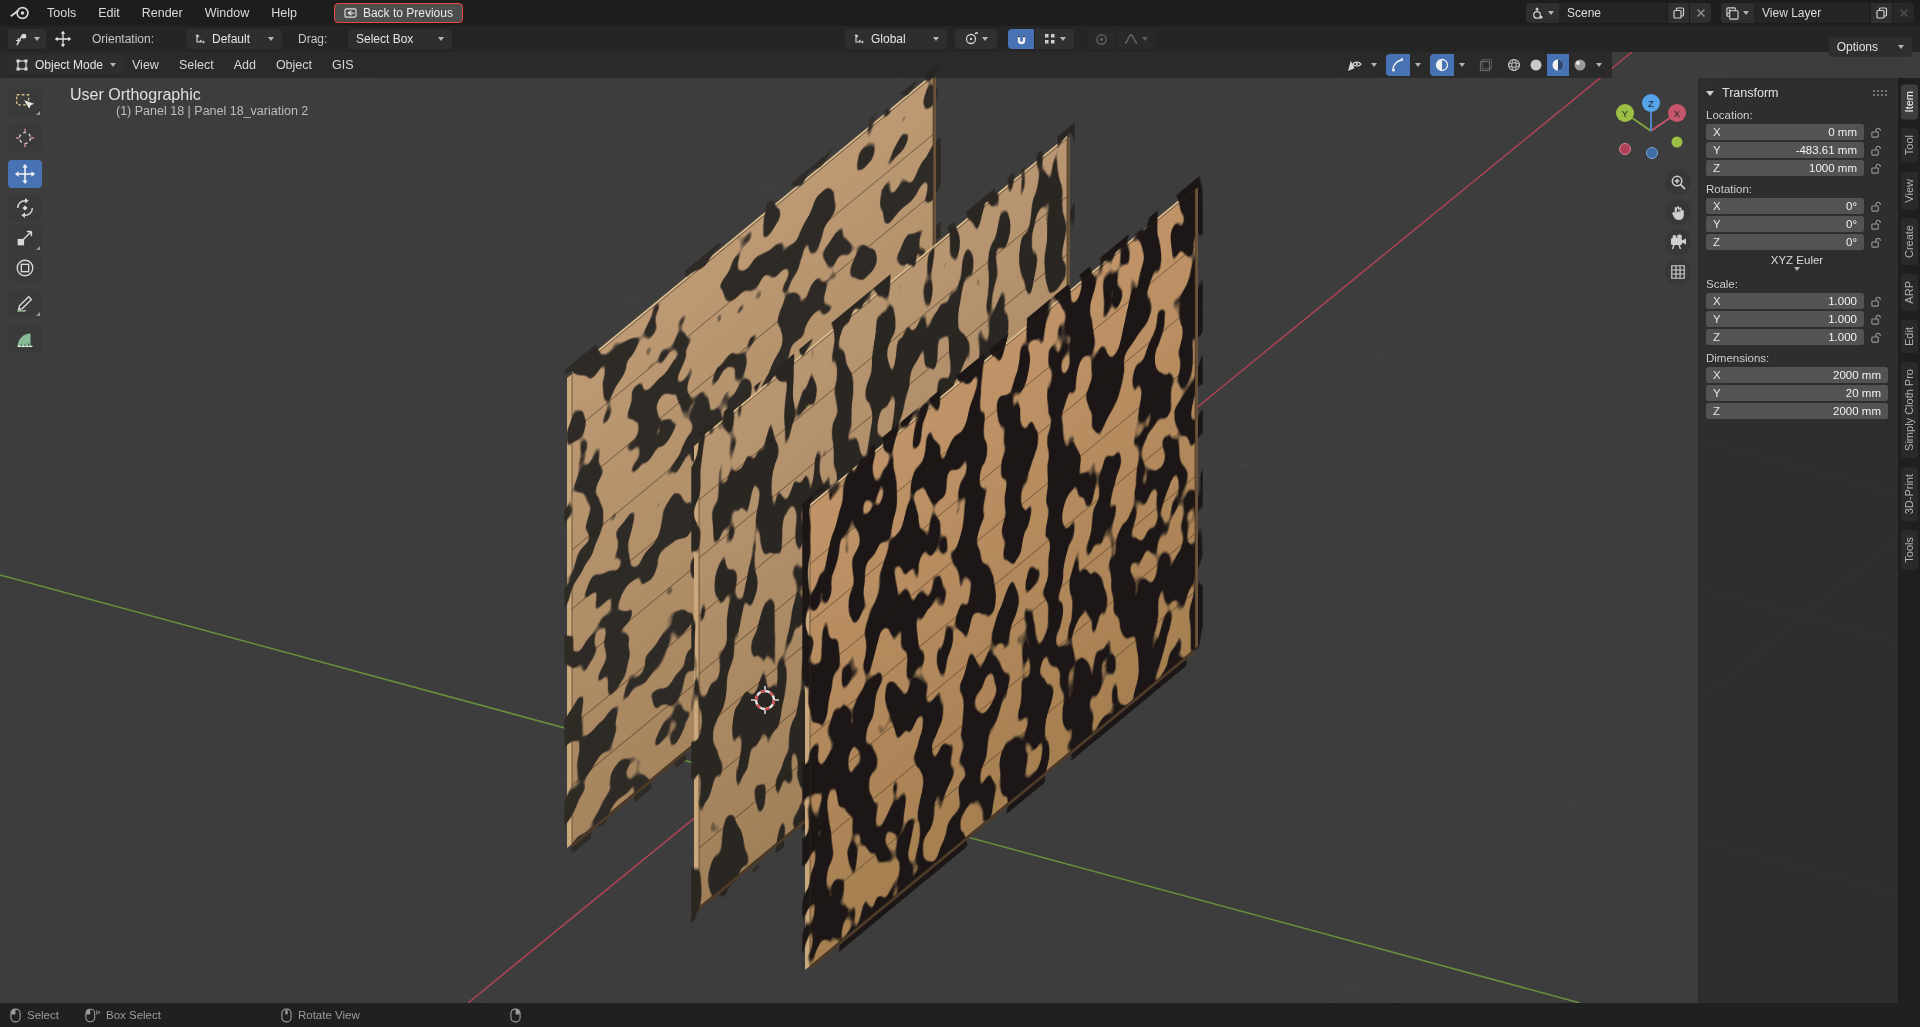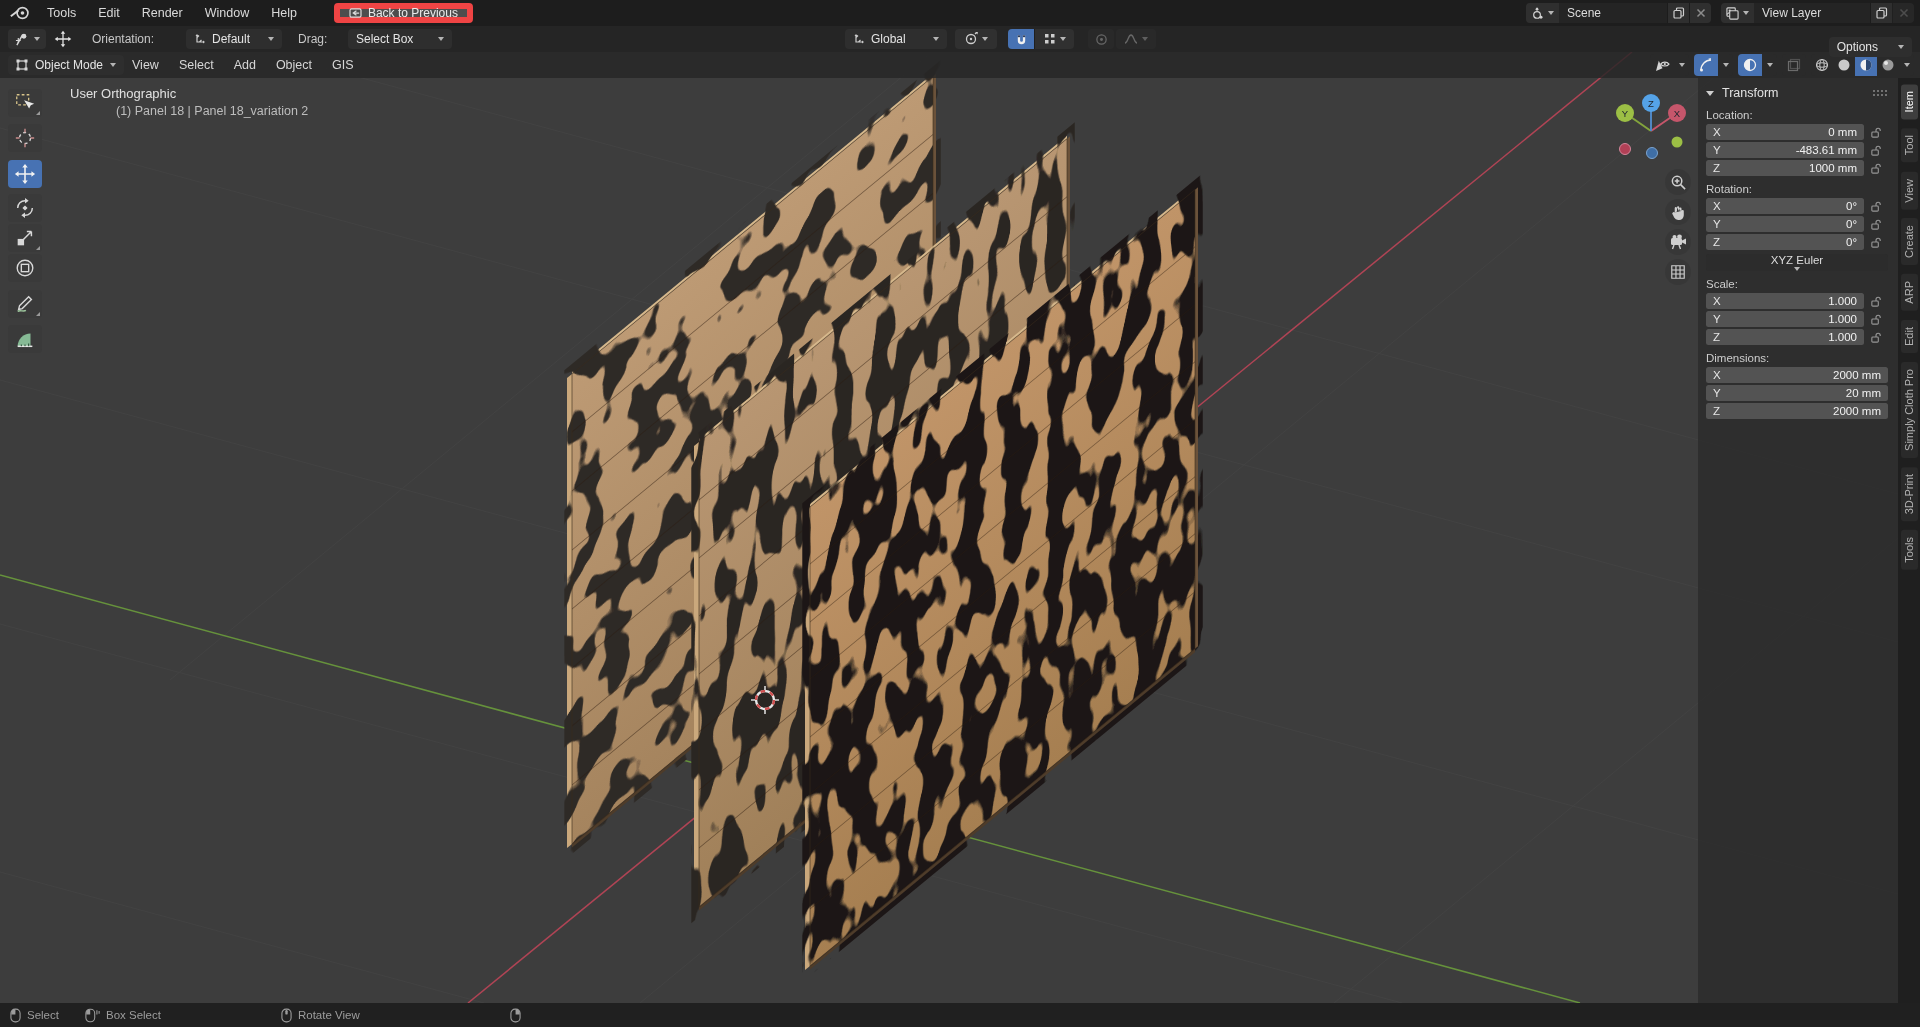--- a/index.html
+++ b/index.html
@@ -2,21 +2,21 @@
 <html><head>
 <meta charset="utf-8">
 <style>
   *{margin:0;padding:0;box-sizing:border-box;}
   html,body{width:1920px;height:1027px;overflow:hidden;background:#1d1d1d;
     font-family:"Liberation Sans","DejaVu Sans",sans-serif;-webkit-font-smoothing:antialiased;}
   .abs{position:absolute;}
   
   #topbar{position:absolute;left:0;top:0;width:1920px;height:26px;background:#1d1d1d;display:flex;align-items:center;z-index:50;}
   #row2{position:absolute;left:0;top:26px;width:1920px;height:26px;background:#252525;z-index:50;}
-  #vheader{position:absolute;left:0;top:52px;width:1920px;height:26px;background:rgba(38,38,38,.82);z-index:30;}
+  #vheader{position:absolute;left:0;top:52px;width:1612px;height:26px;background:rgba(38,38,38,.82);z-index:30;}
   #statusbar{position:absolute;left:0;top:1003px;width:1920px;height:24px;background:#202020;display:flex;align-items:center;z-index:50;color:#9d9d9d;font-size:11.5px;}
   #viewport{position:absolute;left:0;top:52px;width:1920px;height:951px;background:#3d3d3d;z-index:1;}
   .menu-item{color:#dadada;font-size:12.5px;padding:0 11px;height:26px;display:flex;align-items:center;border-radius:4px;}
   .hmenu{color:#d6d6d6;font-size:12.5px;padding:0 10px;height:26px;display:flex;align-items:center;}
   .chev{width:0;height:0;border-left:3.5px solid transparent;border-right:3.5px solid transparent;border-top:4.5px solid #b5b5b5;display:inline-block;flex:none;}
   .dd{display:flex;align-items:center;background:#2e2e2e;border-radius:4px;height:20px;padding:0 8px;color:#e4e4e4;font-size:12px;gap:7px;}
   .lbl{color:#c8c8c8;font-size:12px;}
   .ibtn{display:flex;align-items:center;justify-content:center;background:#303030;border-radius:4px;height:20px;}
   .seg{display:flex;align-items:center;background:#2a2a2a;border-radius:4px;height:22px;overflow:hidden;}
   .seg>*{display:flex;align-items:center;justify-content:center;height:22px;}
@@ -43,21 +43,21 @@
   .plabel{font-size:11.5px;color:#cdcdcd;margin:7px 0 3px;}
   .frow{display:flex;align-items:center;height:16px;margin-bottom:2px;}
   .fbox{flex:1;background:#535353;border-radius:2.5px;display:flex;justify-content:space-between;align-items:center;padding:0 7px;font-size:11.5px;color:#f1f1f1;height:16px;}
   .fbox .ax{color:#e6e6e6;}
   .lockc{width:24px;display:flex;justify-content:center;}
   .ddrow{background:#2c2c2c;border-radius:3px;height:17px;display:flex;align-items:center;justify-content:space-between;padding:0 7px;color:#dddddd;font-size:11.5px;margin-top:4px;flex-direction:column;}
   .wide .fbox{margin-right:0;}
   
   .hint{display:flex;align-items:center;gap:6px;margin-right:26px;}
   
-  #view-label{position:absolute;left:70px;top:34px;color:#e0e0e0;font-size:13px;z-index:10;}
+  #view-label{position:absolute;left:70px;top:34px;color:#e0e0e0;font-size:16px;z-index:10;}
   #sel-label{position:absolute;left:70px;top:52px;color:#bdbdbd;font-size:12.5px;z-index:10;margin-left:46px;}
   .navbtn{position:absolute;width:26px;height:26px;border-radius:50%;display:flex;align-items:center;justify-content:center;z-index:12;background:rgba(45,45,45,.35);}
 </style>
 </head>
 <body>
 
 <div id="viewport">
 <svg width="1920" height="951" viewBox="0 52 1920 951">
   <defs>
     <linearGradient id="g1" x1="0" y1="0" x2="0" y2="1">
@@ -430,21 +430,21 @@
   <svg style="margin:0 6px 0 10px" width="20" height="14" viewBox="0 0 24 16">
       <circle cx="15" cy="8" r="6.5" fill="none" stroke="#d6d6d6" stroke-width="2"></circle>
       <circle cx="15" cy="8" r="2.2" fill="#d6d6d6"></circle>
       <path d="M1 12L10 5" stroke="#d6d6d6" stroke-width="2.4"></path>
     </svg>
   <div class="menu-item">Tools</div>
   <div class="menu-item">Edit</div>
   <div class="menu-item">Render</div>
   <div class="menu-item">Window</div>
   <div class="menu-item">Help</div>
-  <div style="margin-left:26px;display:flex;align-items:center;gap:6px;background:#4d4d4d;border:6px solid #ef4444;border-radius:4px;height:20px;padding:0 9px;color:#eaeaea;font-size:12px">
+  <div style="margin-left:26px;display:flex;align-items:center;gap:6px;background:#4d4d4d;border:1px solid #ef4444;border-radius:4px;height:20px;padding:0 9px;color:#eaeaea;font-size:12px">
     <svg width="13" height="11" viewBox="0 0 14 12">
         <rect x="1" y="1" width="12" height="9" rx="1.5" fill="none" stroke="#dcdcdc" stroke-width="1.3"></rect>
         <path d="M8 3L4.5 5.5L8 8M4.5 5.5H11" stroke="#dcdcdc" stroke-width="1.3" fill="none"></path>
       </svg>
     <span>Back to Previous</span>
   </div>
 
   <div style="margin-left:auto;display:flex;align-items:center;gap:10px;padding-right:6px">
     <div class="sel">
       <div class="icpart">

